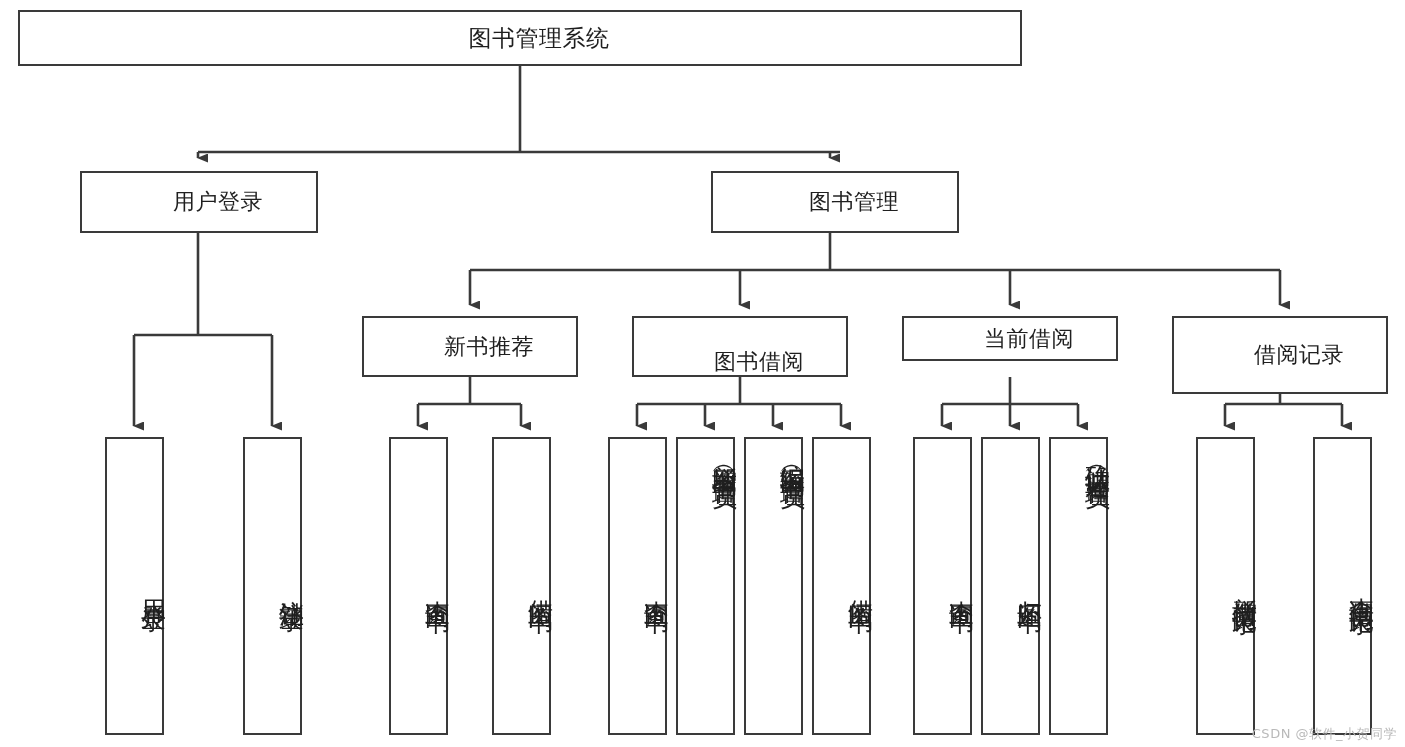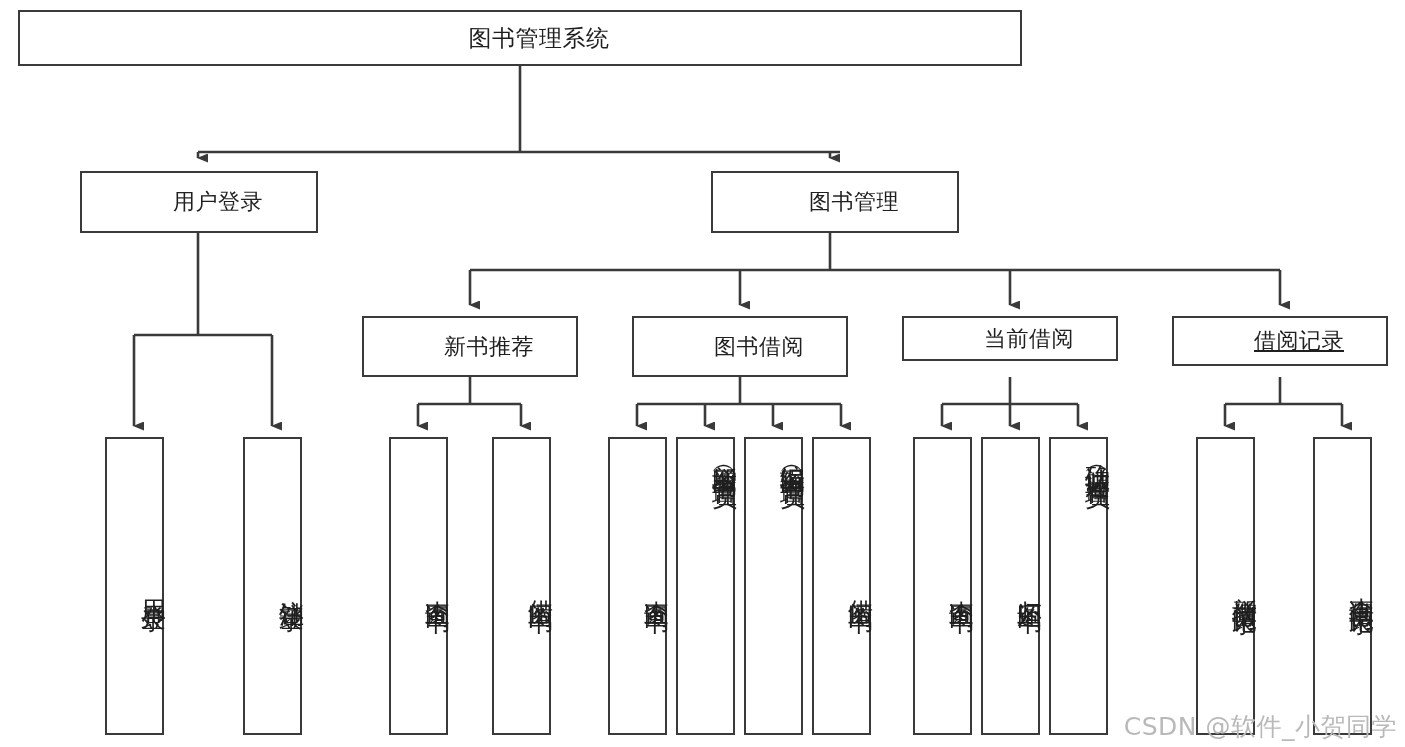--- a/index.html
+++ b/index.html
@@ -67,21 +67,21 @@
   }
   
   .node.vert.centered {
     align-items: center;
     padding-top: 0;
   }
   #watermark {
     position: absolute;
     right: 8px;
     bottom: 4px;
-    font-size: 25px;
+    font-size: 13px;
     color: #b9b9b9;
     letter-spacing: 0.5px;
     white-space: nowrap;
     z-index: 9;
     font-family: "DejaVu Sans", "Liberation Sans", sans-serif;
   }
 </style>
 </head>
 <body>
 
@@ -147,29 +147,29 @@
   </div>
 
   <div class="node horiz" style="left:711px; top:171px; width:248px; height:62px;">
     <span class="node-label">图书管理</span>
   </div>
 
   <div class="node horiz" style="left:362px; top:316px; width:216px; height:61px;">
     <span class="node-label">新书推荐</span>
   </div>
 
-  <div class="node horiz" style="left:632px; top:316px; width:216px; height:61px;">
+  <div class="node horiz" style="left:632px; top:316px; width:216px; height:61px;align-items:flex-end;">
     <span class="node-label">图书借阅</span>
   </div>
 
   <div class="node horiz" style="left:902px; top:316px; width:216px; height:45px;">
     <span class="node-label">当前借阅</span>
   </div>
 
-  <div class="node horiz" style="left:1172px; top:316px; width:216px; height:50px;text-decoration:underline;">
+  <div class="node horiz" style="left:1172px; top:316px; width:216px; height:78px;">
     <span class="node-label">借阅记录</span>
   </div>
 
   <div class="node vert centered" style="left:105px; top:437px; width:59px; height:298px;">
     <span class="node-label">用户登录</span>
   </div>
 
   <div class="node vert centered" style="left:243px; top:437px; width:59px; height:298px;">
     <span class="node-label">注销登录</span>
   </div>

